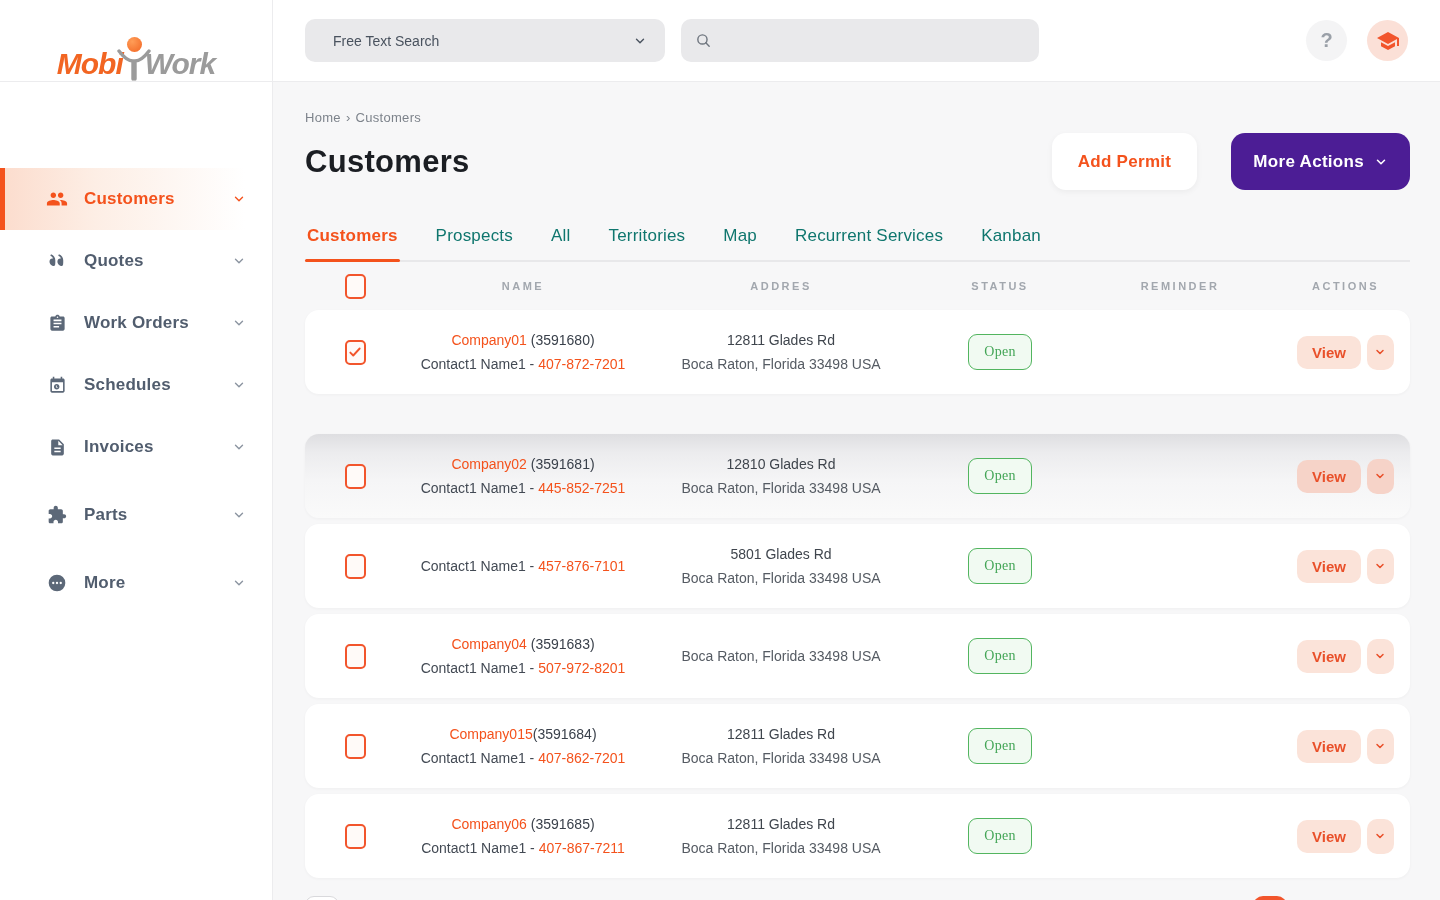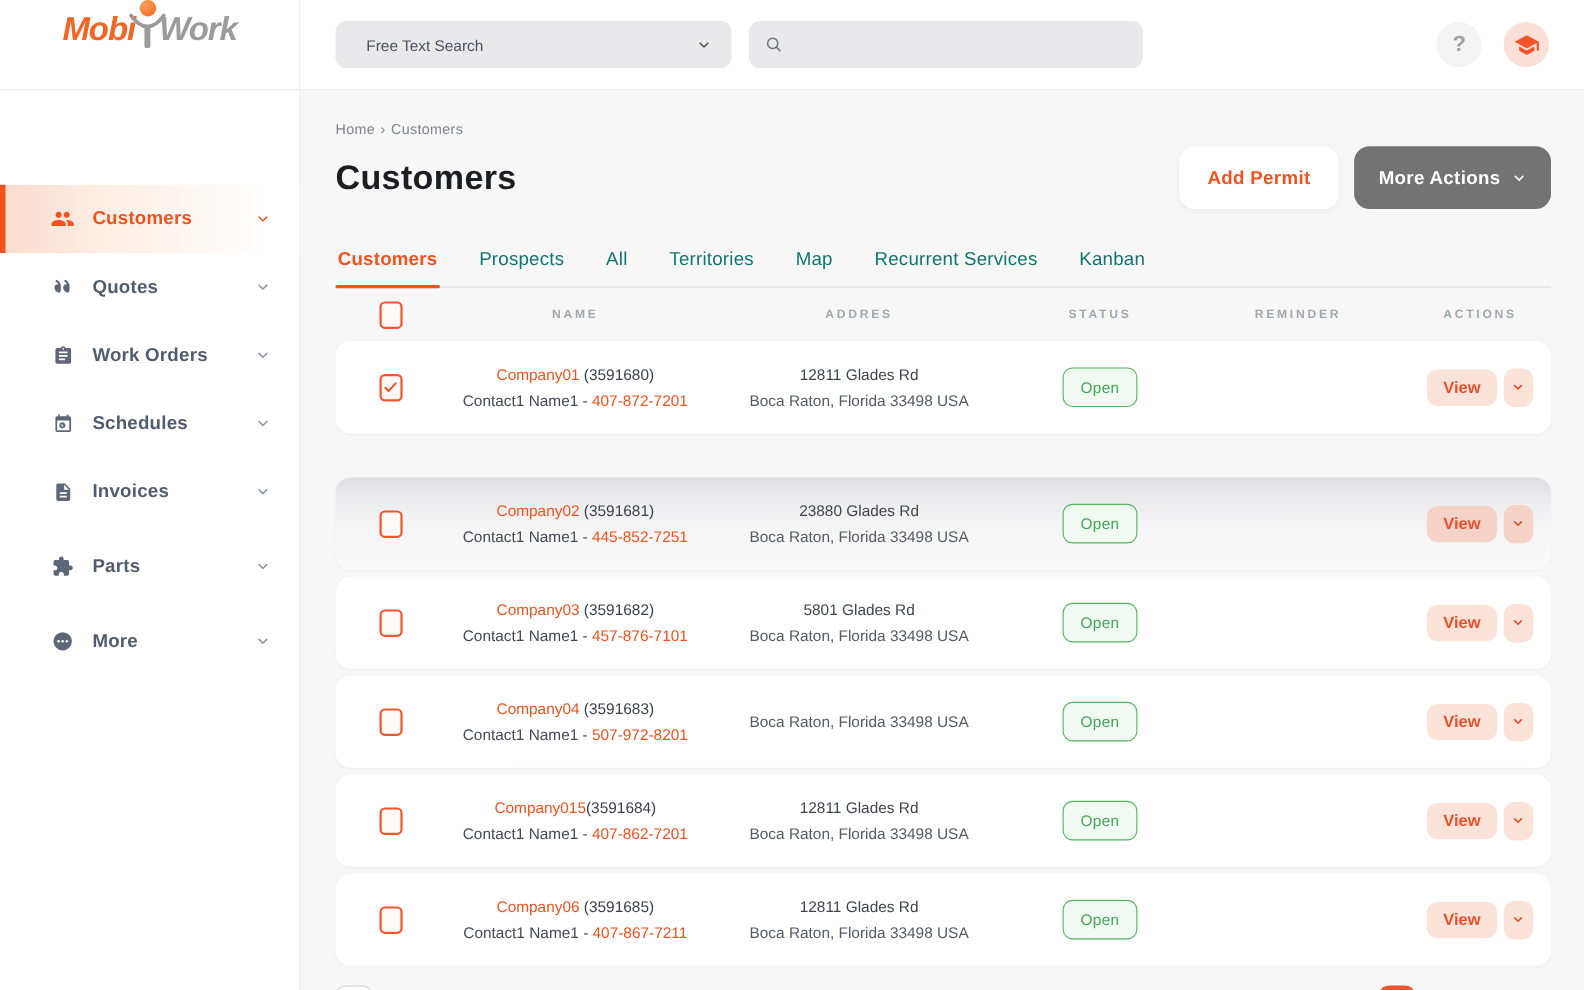--- a/index.html
+++ b/index.html
@@ -2,21 +2,21 @@
 <html><head>
 <meta charset="utf-8">
 <style>
   * { margin:0; padding:0; box-sizing:border-box; }
   html,body { width:1440px; height:900px; font-family:"Liberation Sans", sans-serif; background:#f7f7f8; overflow:hidden; }
 
   .app { width:1440px; height:900px; display:flex; flex-direction:column; }
 
   
   .header { height:82px; background:#fff; border-bottom:1px solid #ececee; display:flex; align-items:center; flex:0 0 82px; }
-  .logo-box { width:273px; height:100%; border-right:1px solid #ececee; display:flex; align-items:flex-start; justify-content:center; }
+  .logo-box { width:273px; height:100%; border-right:1px solid #ececee; display:flex; align-items:flex-end; justify-content:center; }
   .logo { font-size:30px; font-weight:bold; font-style:italic; letter-spacing:-1px; display:flex; align-items:flex-end; }
   .logo .mobi { color:#f26522; }
   .logo .work { color:#9b9b9b; }
   .logo-figure { width:34px; height:44px; position:relative; margin:0 -6px; }
   .logo-figure .head { position:absolute; top:0; left:10px; width:15px; height:15px; border-radius:50%; background:radial-gradient(circle at 35% 30%, #ff9d57, #f26522); }
   .logo-figure svg { position:absolute; top:10px; left:0; }
 
   .header-search { flex:1; display:flex; align-items:flex-start; padding-left:32px; gap:16px; }
   .search-type { width:360px; height:43px; background:#e9e9eb; border-radius:10px; display:flex; align-items:center; justify-content:space-between; padding:0 18px 0 28px; cursor:pointer; }
   .search-type span { font-size:14px; color:#49525e; }
@@ -45,21 +45,21 @@
   
   .main { flex:1; padding:28px 30px 0 32px; min-width:0; }
   .crumb { font-size:13px; color:#7d838b; letter-spacing:.3px; }
   .crumb .sep { margin:0 5px; }
 
   .title-row { display:flex; align-items:center; justify-content:space-between; margin-top:8px; }
   .page-title { font-size:31px; font-weight:bold; color:#1b1e23; letter-spacing:.3px; }
   .title-btns { display:flex; gap:14px; }
   .btn { height:57px; border:none; border-radius:14px; font-size:17px; font-weight:600; cursor:pointer; font-family:"Liberation Sans", sans-serif; letter-spacing:.3px; }
   .btn-white { background:#fff; color:#f4521c; padding:0 26px; box-shadow:0 2px 6px rgba(0,0,0,.05); }
-  .btn-orange { background:#737373; color:#fff; padding:0 22px; display:flex; align-items:center; gap:10px; }
+  .btn-orange { background:#4c1d95; color:#fff; padding:0 22px; display:flex; align-items:center; gap:10px;margin-left:20px; }
 
   
   .tabs { display:flex; gap:34px; margin-top:26px; border-bottom:2px solid #e8e8ea; }
   .tab { font-size:17px; color:#0f766e; padding:10px 2px 14px; cursor:pointer; position:relative; letter-spacing:.2px; }
   .tab.active { color:#f4521c; font-weight:bold; }
   .tab.active::after { content:""; position:absolute; left:0; right:0; bottom:-2px; height:3px; background:#f4521c; border-radius:2px; }
 
   
   .tbl-grid { display:grid; grid-template-columns:100px 236px 280px 158px 202px 1fr; align-items:center; }
   .tbl-head { height:48px; }
@@ -75,21 +75,21 @@
   .checkbox svg { display:none; }
   .checkbox.checked svg { display:block; }
 
   .c-company { color:#f4521c; }
   .c-id { color:#3a414b; }
   .c-contact { color:#434a54; }
   .c-phone { color:#f4521c; }
   .c-addr1 { color:#3f454d; }
   .c-addr2 { color:#555b63; }
 
-  .badge-open { display:inline-block; border:1.5px solid #52b55f; color:#43a556; background:#f1faf2; border-radius:9px; padding:5px 15px; font-size:14px; letter-spacing:.3px; }
+  .badge-open { display:inline-block; border:1.5px solid #52b55f; color:#43a556; background:#f1faf2; border-radius:9px; padding:5px 15px; font-size:14px; letter-spacing:.3px;font-family:Liberation Serif, serif; }
 
   .cell-actions { display:flex; justify-content:center; align-items:center; gap:6px; }
   .btn-view { background:#fbe3d9; color:#e9502a; border:none; border-radius:10px; padding:8px 15px; font-size:15px; font-weight:600; cursor:pointer; font-family:"Liberation Sans", sans-serif; }
   .btn-caret { background:#fbe3d9; color:#e9502a; border:none; border-radius:10px; width:27px; height:35px; display:flex; align-items:center; justify-content:center; cursor:pointer; }
   .hovered .btn-view, .hovered .btn-caret { background:#f6d3c8; }
 
   
   .pager { display:flex; align-items:center; margin-top:18px; padding-bottom:10px; }
   .page-size { width:34px; height:34px; background:#fff; border:1px solid #d9d9dc; border-radius:9px; display:flex; align-items:center; justify-content:center; gap:2px; font-size:14px; font-weight:bold; color:#3c434d; cursor:pointer; }
   .page-size .ps-chev { color:#9aa0a8; margin-top:2px; }
@@ -312,41 +312,40 @@
 
       <div class="tbl-grid row-card hovered">
         <div class="cell-chk">
             <span class="checkbox"></span>
           </div>
         <div class="cell">
           <div><span class="c-company">Company02</span><span class="c-id"> (3591681)</span></div>
           <div><span class="c-contact">Contact1 Name1 - </span><span class="c-phone">445-852-7251</span></div>
         </div>
         <div class="cell">
-          <div class="c-addr1">23880 Glades Rd</div>
+          <div class="c-addr1">12810 Glades Rd</div>
           <div class="c-addr2">Boca Raton, Florida 33498 USA</div>
         </div>
         <div class="cell"><span class="badge-open">Open</span></div>
         <div class="cell"></div>
         <div class="cell-actions">
           <button class="btn-view">View</button>
           <button class="btn-caret">
               <svg width="12" height="12" viewBox="0 0 24 24" fill="none" stroke="currentColor" stroke-width="3" stroke-linecap="round" stroke-linejoin="round">
                 <polyline points="6 9 12 15 18 9"></polyline>
               </svg>
             </button>
         </div>
       </div>
 
       <div class="tbl-grid row-card">
         <div class="cell-chk">
             <span class="checkbox"></span>
           </div>
         <div class="cell">
-          <div><span class="c-company">Company03</span><span class="c-id"> (3591682)</span></div>
           <div><span class="c-contact">Contact1 Name1 - </span><span class="c-phone">457-876-7101</span></div>
         </div>
         <div class="cell">
           <div class="c-addr1">5801 Glades Rd</div>
           <div class="c-addr2">Boca Raton, Florida 33498 USA</div>
         </div>
         <div class="cell"><span class="badge-open">Open</span></div>
         <div class="cell"></div>
         <div class="cell-actions">
           <button class="btn-view">View</button>

